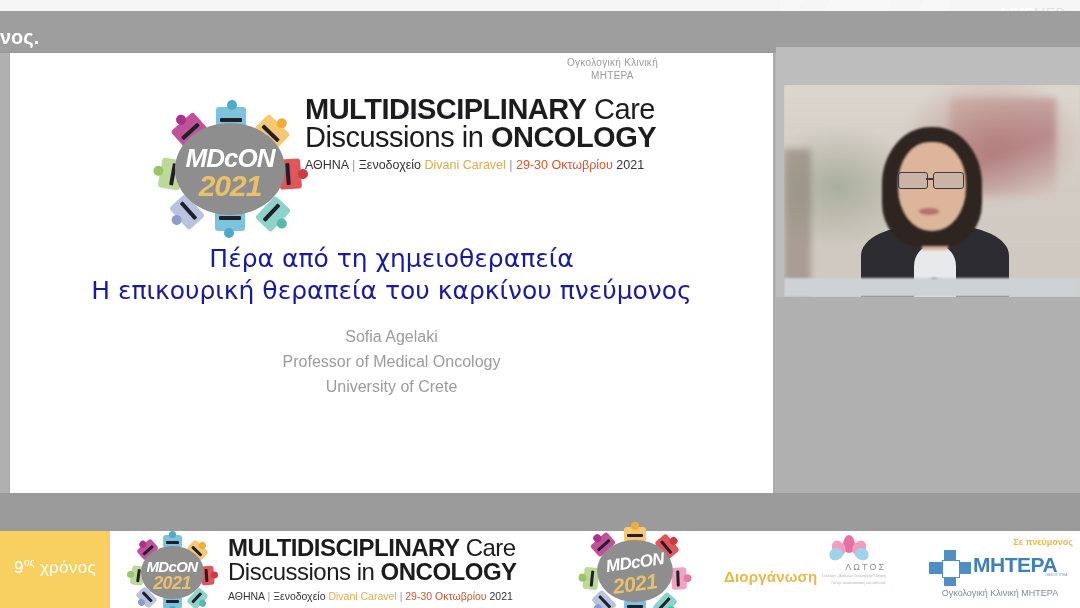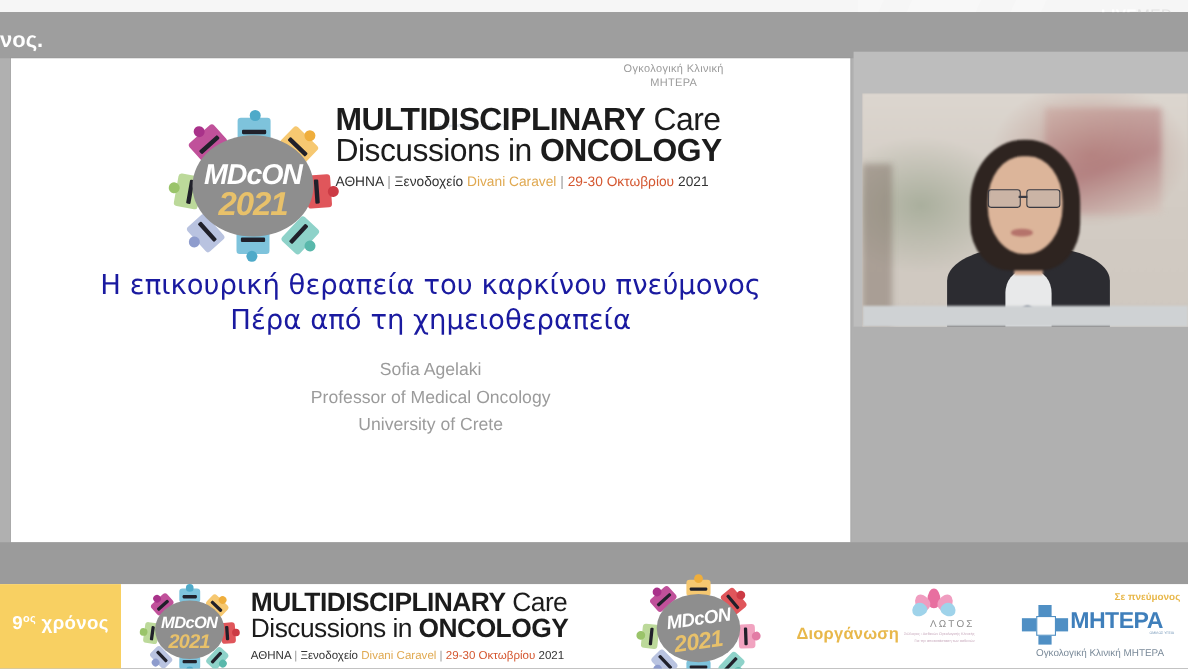--- a/index.html
+++ b/index.html
@@ -95,21 +95,21 @@
   .cam .mouth{position:absolute;left:45.5%;top:58%;width:7%;height:3.2%;background:#b5736b;
       border-radius:50%;filter:blur(1.1px);}
   .cam .pendant{position:absolute;left:49%;bottom:4%;width:3.4%;height:5%;background:#35455c;
       border-radius:50%;filter:blur(.8px);}
 
   
   .graystrip{position:absolute;left:0;top:493px;width:1080px;height:38px;background:#9b9b9b;}
   .banner{position:absolute;left:0;top:531px;width:1080px;height:77px;background:#ffffff;}
   .banner .yellow{position:absolute;left:0;top:0;width:110px;height:77px;background:#f8d062;}
   .banner .yellow .t{position:absolute;left:0;top:26px;width:110px;text-align:center;color:#ffffff;
-       font-size:17px;font-weight:bold;letter-spacing:.3px;}
+       font-size:17px;font-weight:normal;letter-spacing:.3px;}
   .banner .yellow .t sup{font-size:10px;}
 
   .org{position:absolute;left:724px;top:37px;font-size:15px;color:#e8b84b;font-weight:bold;letter-spacing:.2px;}
 
   
   .lotus{position:absolute;left:812px;top:535px;width:74px;text-align:right;}
   .lotus .flower{position:relative;width:40px;height:26px;margin:0 auto;}
   .lotus .pet{position:absolute;border-radius:50% 50% 50% 50%/60% 60% 40% 40%;}
   .lotus .nm{font-size:9px;letter-spacing:2px;color:#8b8b8b;margin-top:1px;}
   .lotus .sub{font-size:3.4px;color:#c7a8bb;line-height:1.5;margin-top:2px;}
@@ -211,22 +211,22 @@
         <span class="sep">|</span>
         <span>Ξενοδοχείο</span>
         <span class="gold">Divani Caravel</span>
         <span class="sep">|</span>
         <span class="red">29-30 Οκτωβρίου</span>
         <span>2021</span>
       </div>
     </div>
 
     <div class="stitle" style="top:190px;">
+      <div>Πέρα από τη χημειοθεραπεία</div>
       <div>Η επικουρική θεραπεία του καρκίνου πνεύμονος</div>
-      <div>Πέρα από τη χημειοθεραπεία</div>
     </div>
 
     <div class="sauthor" style="top:272px;">
       <div>Sofia Agelaki</div>
       <div>Professor of Medical Oncology</div>
       <div>University of Crete</div>
     </div>
 
   </div>
 

